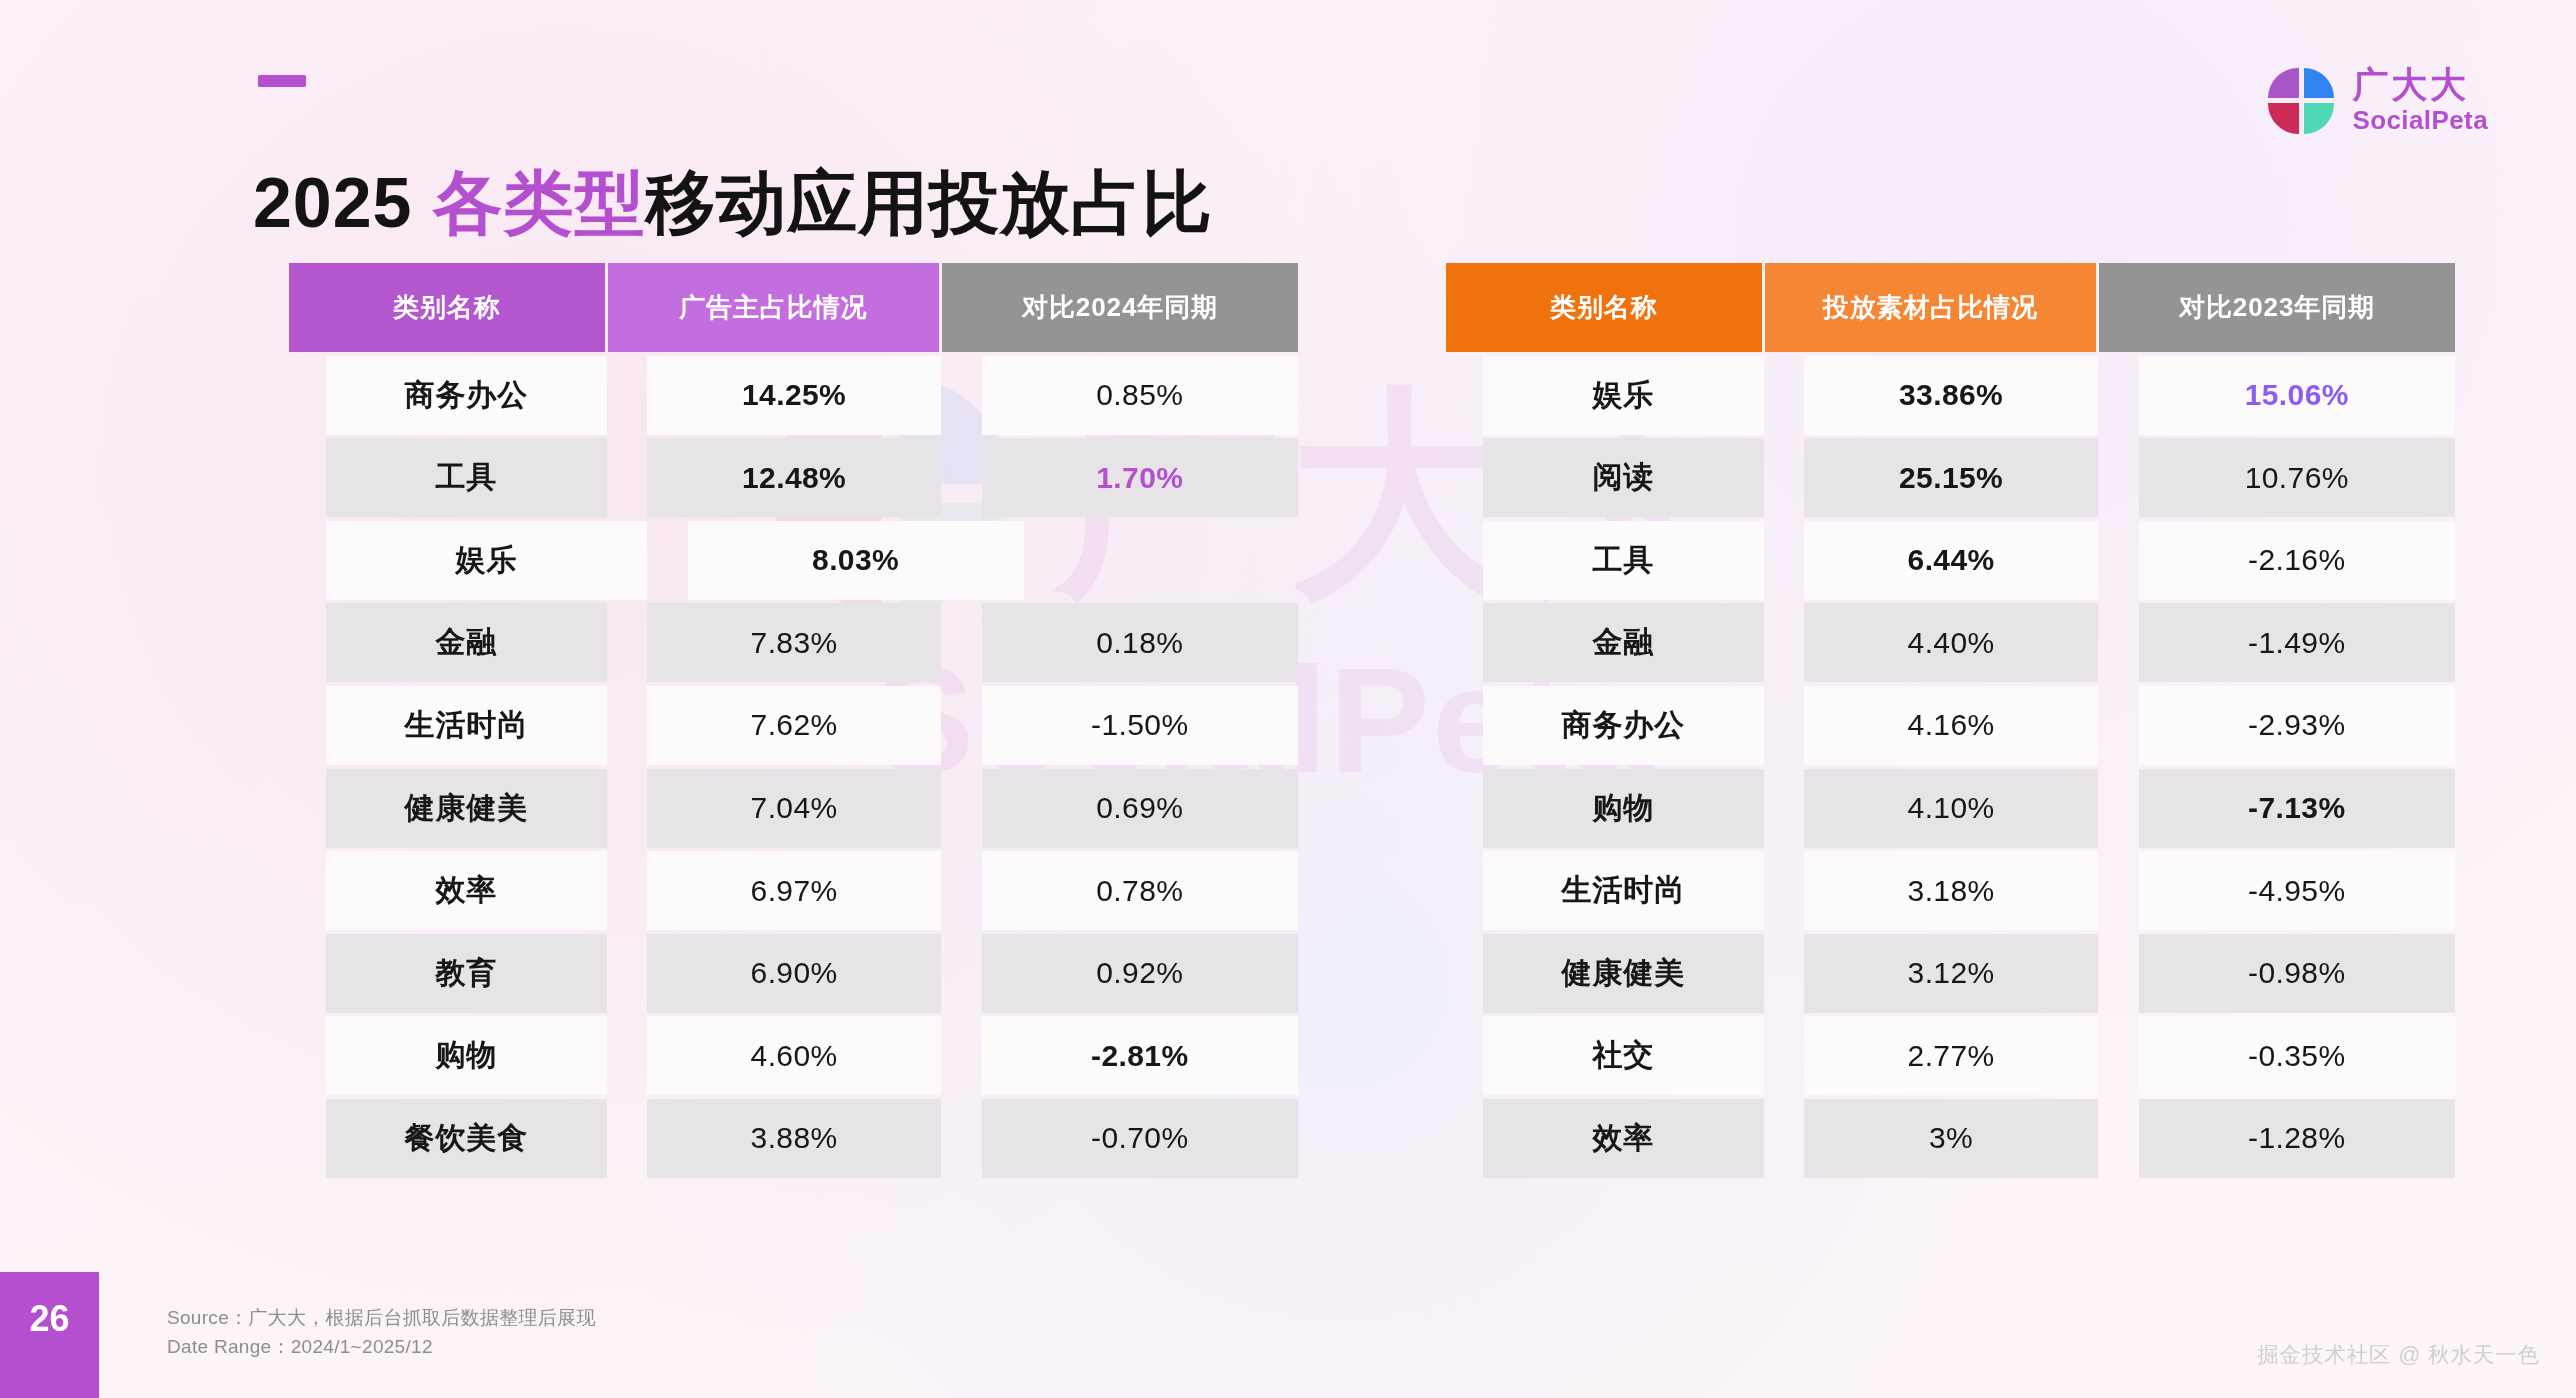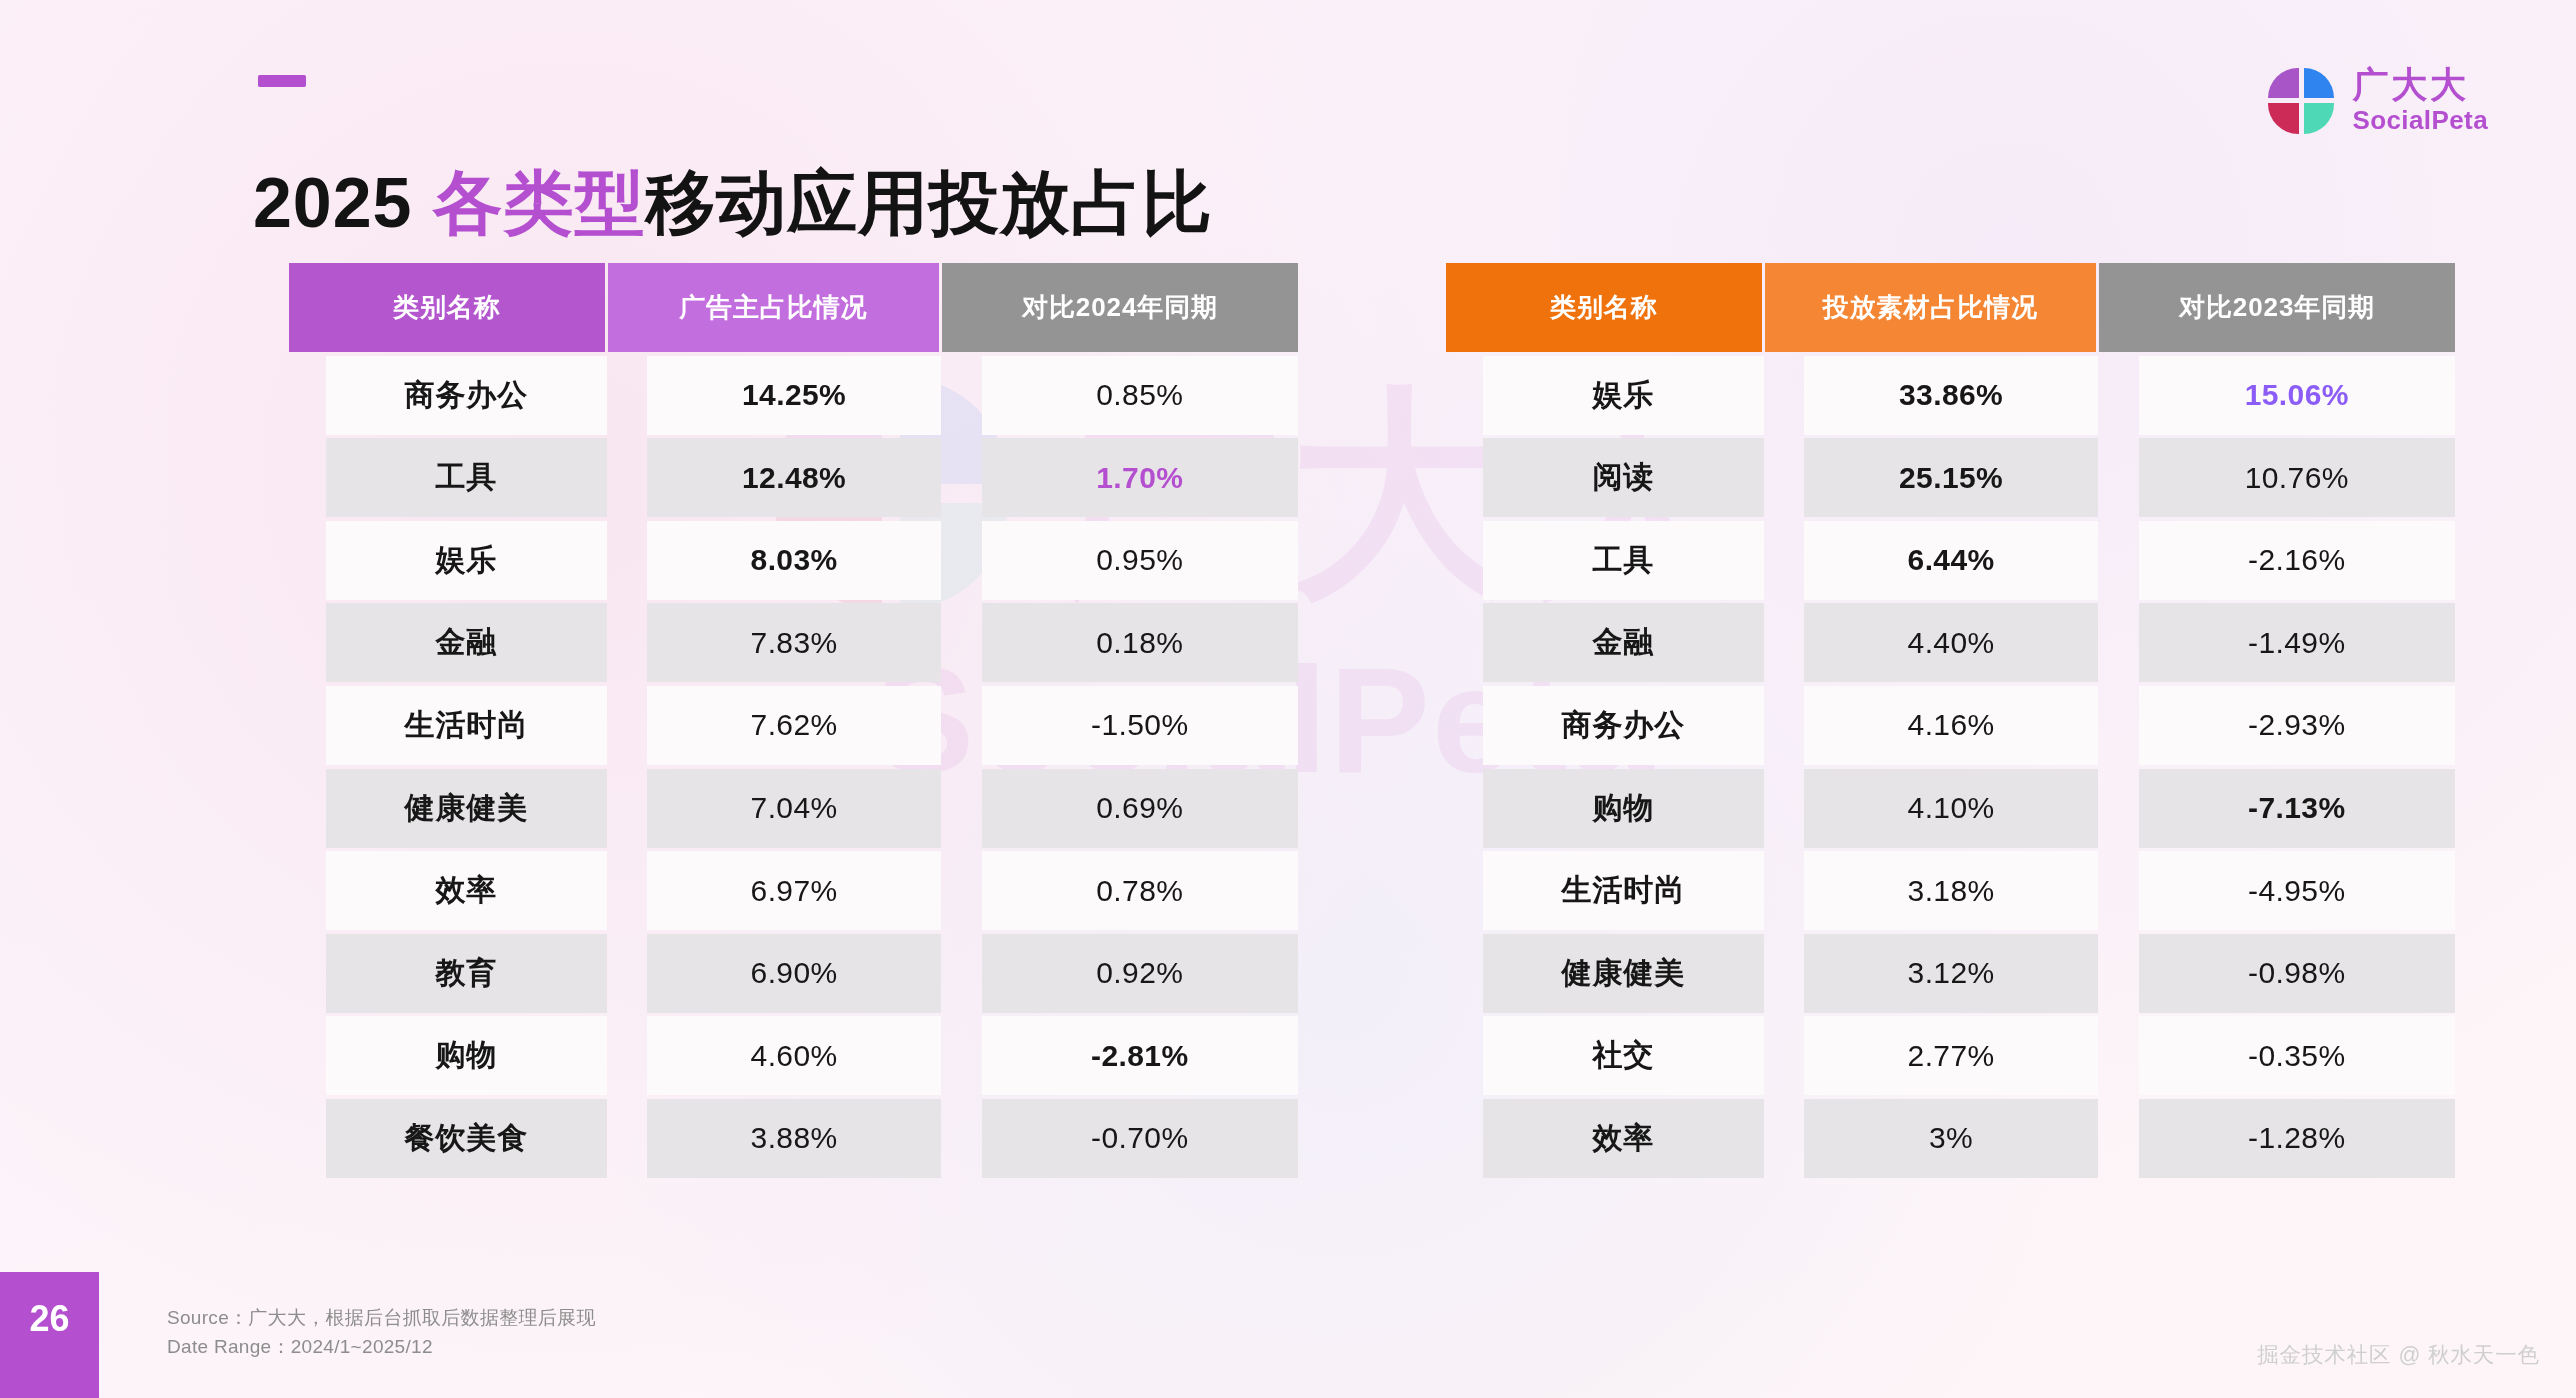--- a/index.html
+++ b/index.html
@@ -145,21 +145,20 @@
         <div class="cell c2">0.85%</div>
       </div>
       <div class="row even">
         <div class="cell c0">工具</div>
         <div class="cell c1 b">12.48%</div>
         <div class="cell c2 b purple">1.70%</div>
       </div>
       <div class="row odd">
         <div class="cell c0">娱乐</div>
         <div class="cell c1 b">8.03%</div>
-        <div class="cell c2">0.95%</div>
       </div>
       <div class="row even">
         <div class="cell c0">金融</div>
         <div class="cell c1">7.83%</div>
         <div class="cell c2">0.18%</div>
       </div>
       <div class="row odd">
         <div class="cell c0">生活时尚</div>
         <div class="cell c1">7.62%</div>
         <div class="cell c2">-1.50%</div>

